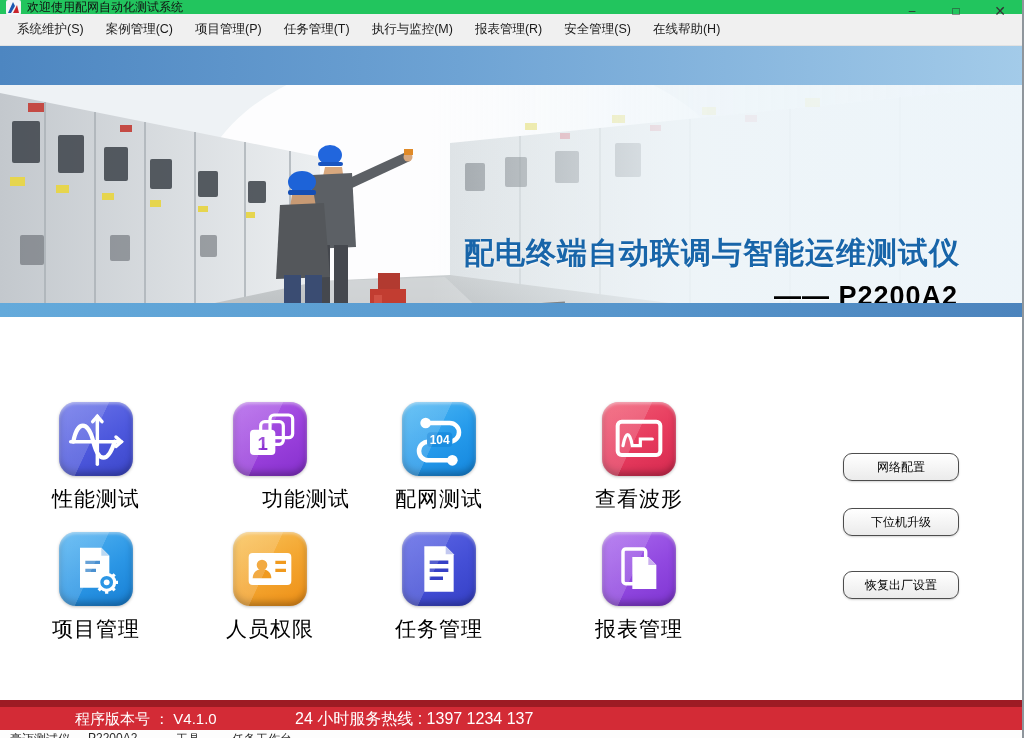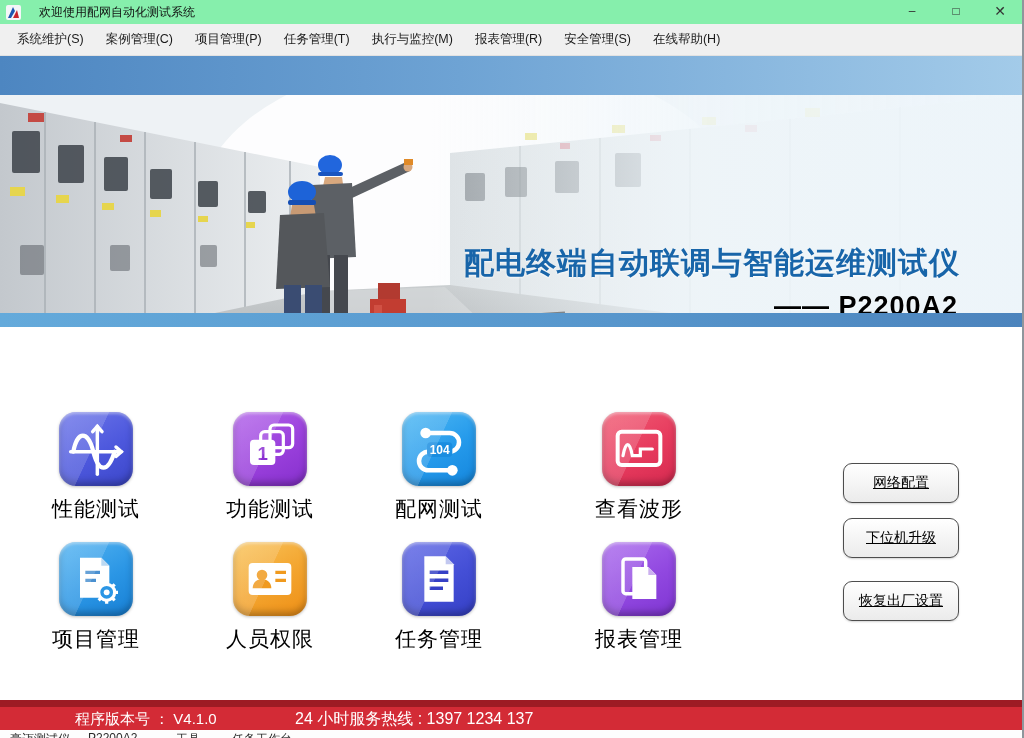--- a/index.html
+++ b/index.html
@@ -1,21 +1,21 @@
 <!DOCTYPE html>
 <html><head>
 <meta charset="utf-8">
 <style>
   * { margin:0; padding:0; box-sizing:border-box; }
   html,body { width:1024px; height:738px; overflow:hidden; }
   body { font-family:"Liberation Sans", sans-serif; background:#fff; position:relative; }
   .window { position:absolute; inset:0; border-right:2px solid #8f969c; background:#fff; overflow:hidden; }
 
   
-  .titlebar { height:24px; background:#86efac; display:flex; align-items:center; padding-left:6px; position:relative;gap:12px; }
+  .titlebar { height:14px; background:#22c55e; display:flex; align-items:center; padding-left:6px; position:relative; }
   .app-logo { width:15px; height:15px; margin-right:6px; position:relative; background:#f4f6f8; border-radius:2px; }
   .app-logo svg { display:block; }
   .title-text { font-size:12px; color:#111; }
   .win-controls { position:absolute; right:0; top:0; height:22px; display:flex; }
   .win-btn { width:44px; height:22px; display:flex; align-items:center; justify-content:center;
              font-size:12px; color:#333; cursor:default; }
   .win-btn.close { font-size:14px; }
 
   
   .menubar { height:32px; background:#f0f0f0; display:flex; align-items:center; padding-left:8px; border-bottom:1px solid #e2e2e2; }
@@ -28,42 +28,42 @@
   .banner-photo svg { display:block; }
   .banner-strip-bottom { height:14px; background:linear-gradient(90deg,#64aadb 0%, #5796cc 60%, #4c84bd 100%); }
   .banner-title { position:absolute; right:62px; top:148px; font-size:30px; font-weight:bold; color:#1865a9;
                   letter-spacing:1px; text-shadow:0 1px 2px rgba(255,255,255,.8); }
   .banner-model { position:absolute; right:64px; top:196px; font-size:27px; font-weight:bold; color:#000000;
                   letter-spacing:1px; text-shadow:0 1px 2px rgba(255,255,255,.8); }
 
   
   .content { position:relative; height:340px; background:#ffffff; }
   .cell { position:absolute; width:160px; text-align:center; cursor:pointer; }
-  .r1c1{left:16px;  top:40px;} .r1c2{left:190px; top:40px;} .r1c3{left:359px; top:40px;} .r1c4{left:559px; top:40px;}
+  .r1c1{left:16px;  top:40px;} .r1c2{left:190px; top:40px;text-align:right;} .r1c3{left:359px; top:40px;} .r1c4{left:559px; top:40px;}
   .r2c1{left:16px;  top:170px;} .r2c2{left:190px; top:170px;} .r2c3{left:359px; top:170px;} .r2c4{left:559px; top:170px;}
   .tile { width:74px; height:74px; margin:0 auto; border-radius:17px; position:relative; overflow:hidden;
           box-shadow: inset 0 2px 3px rgba(255,255,255,.4), inset 0 -4px 7px rgba(0,0,0,.28), 0 1px 3px rgba(0,0,0,.25); }
   .tile::after { content:""; position:absolute; inset:0;
           background:linear-gradient(115deg, rgba(255,255,255,.16) 0%, rgba(255,255,255,.16) 46%, rgba(255,255,255,0) 46.5%); }
   .tile svg { position:relative; display:block; margin:5px auto 0; }
   .t-performance { background:linear-gradient(150deg,#6d76ea 0%,#4d58dd 55%,#3b46c9 100%); }
   .t-function    { background:linear-gradient(150deg,#b263ea 0%,#9a40dc 55%,#8630cd 100%); }
   .t-network     { background:linear-gradient(150deg,#4fb9f4 0%,#259aeb 55%,#1486dd 100%); }
   .t-waveform    { background:linear-gradient(150deg,#f25c74 0%,#e63a5d 55%,#d62a50 100%); }
   .t-project     { background:linear-gradient(150deg,#55b5f2 0%,#2b96e5 55%,#177fd4 100%); }
   .t-personnel   { background:linear-gradient(150deg,#f9c45b 0%,#f3a42e 55%,#ee8f16 100%); }
   .t-task        { background:linear-gradient(150deg,#5f68e6 0%,#444fd6 55%,#3540c6 100%); }
   .t-report      { background:linear-gradient(150deg,#ab6bee 0%,#9148e0 55%,#7f35d2 100%); }
   .cell-label { margin-top:9px; font-size:21px; color:#000; letter-spacing:1px; }
 
   
-  .side-btn { position:absolute; left:843px; width:116px; height:40px; border-radius:9px;
+  .side-btn { position:absolute; left:843px; width:116px; height:28px; border-radius:9px;
               border:1px solid #4d4d4d; background:linear-gradient(#ffffff,#f3f3f3 60%,#ebebeb);
-              font-size:14px; color:#000; font-family:inherit; cursor:pointer;
-              box-shadow:0 1px 2px rgba(0,0,0,.18);text-decoration:underline; }
+              font-size:12px; color:#000; font-family:inherit; cursor:pointer;
+              box-shadow:0 1px 2px rgba(0,0,0,.18); }
   .sb1{top:91px;} .sb2{top:146px;} .sb3{top:209px;}
 
   
   .footer { position:absolute; left:0; right:0; bottom:8px; height:30px; }
   .footer-darkstrip { height:7px; background:#9d1b24; }
   .footer-red { height:37px; background:#d32b36; position:relative; color:#fff; }
   .f-version { position:absolute; left:75px;  top:3px; font-size:15px; }
   .f-hotline { position:absolute; left:295px; top:2px; font-size:16px; }
   .f-company { position:absolute; right:66px; top:2px; font-size:16px; }
 

